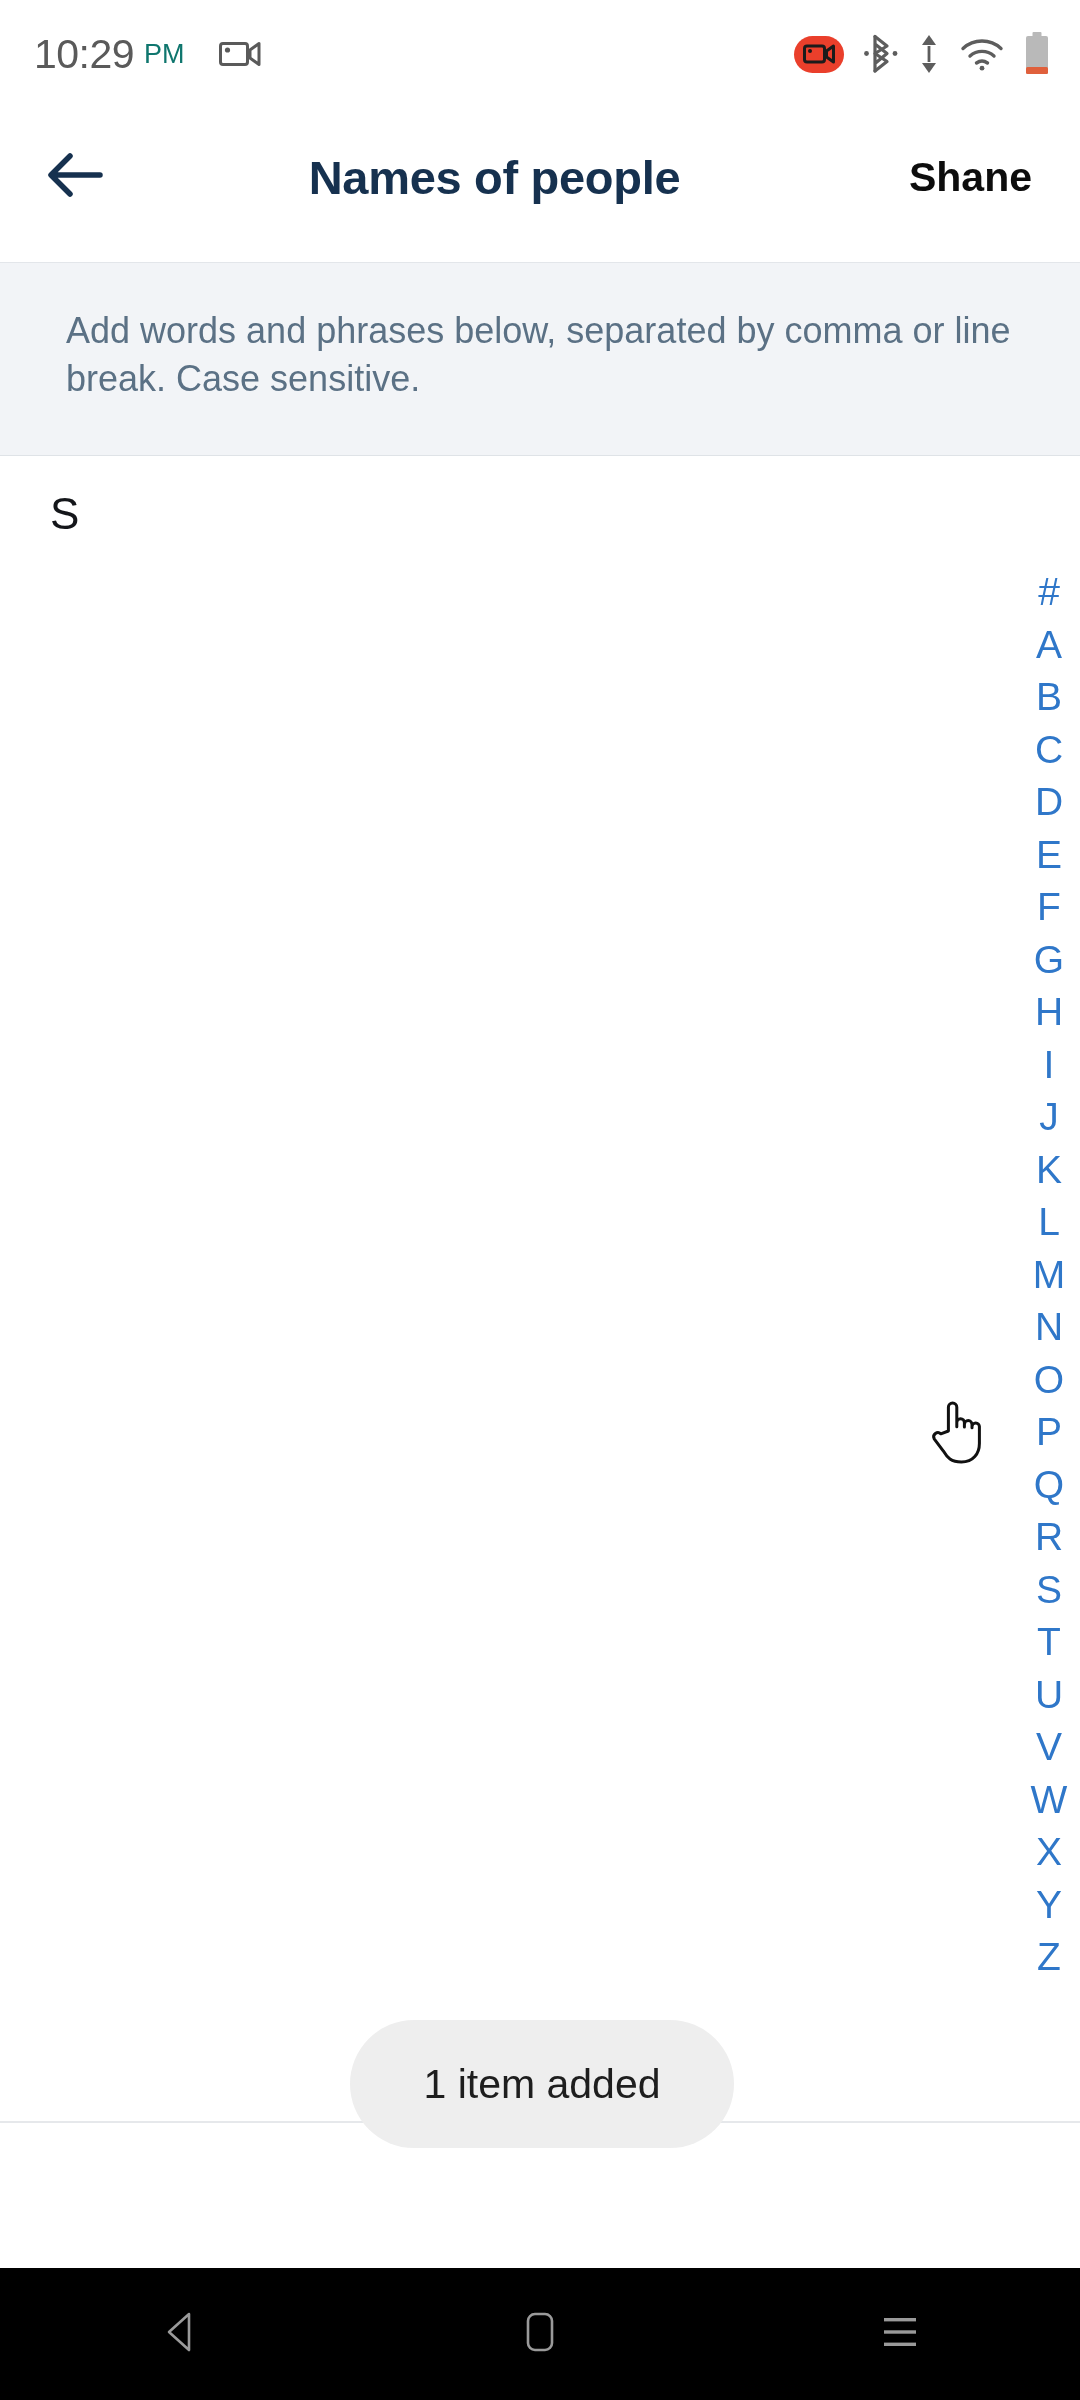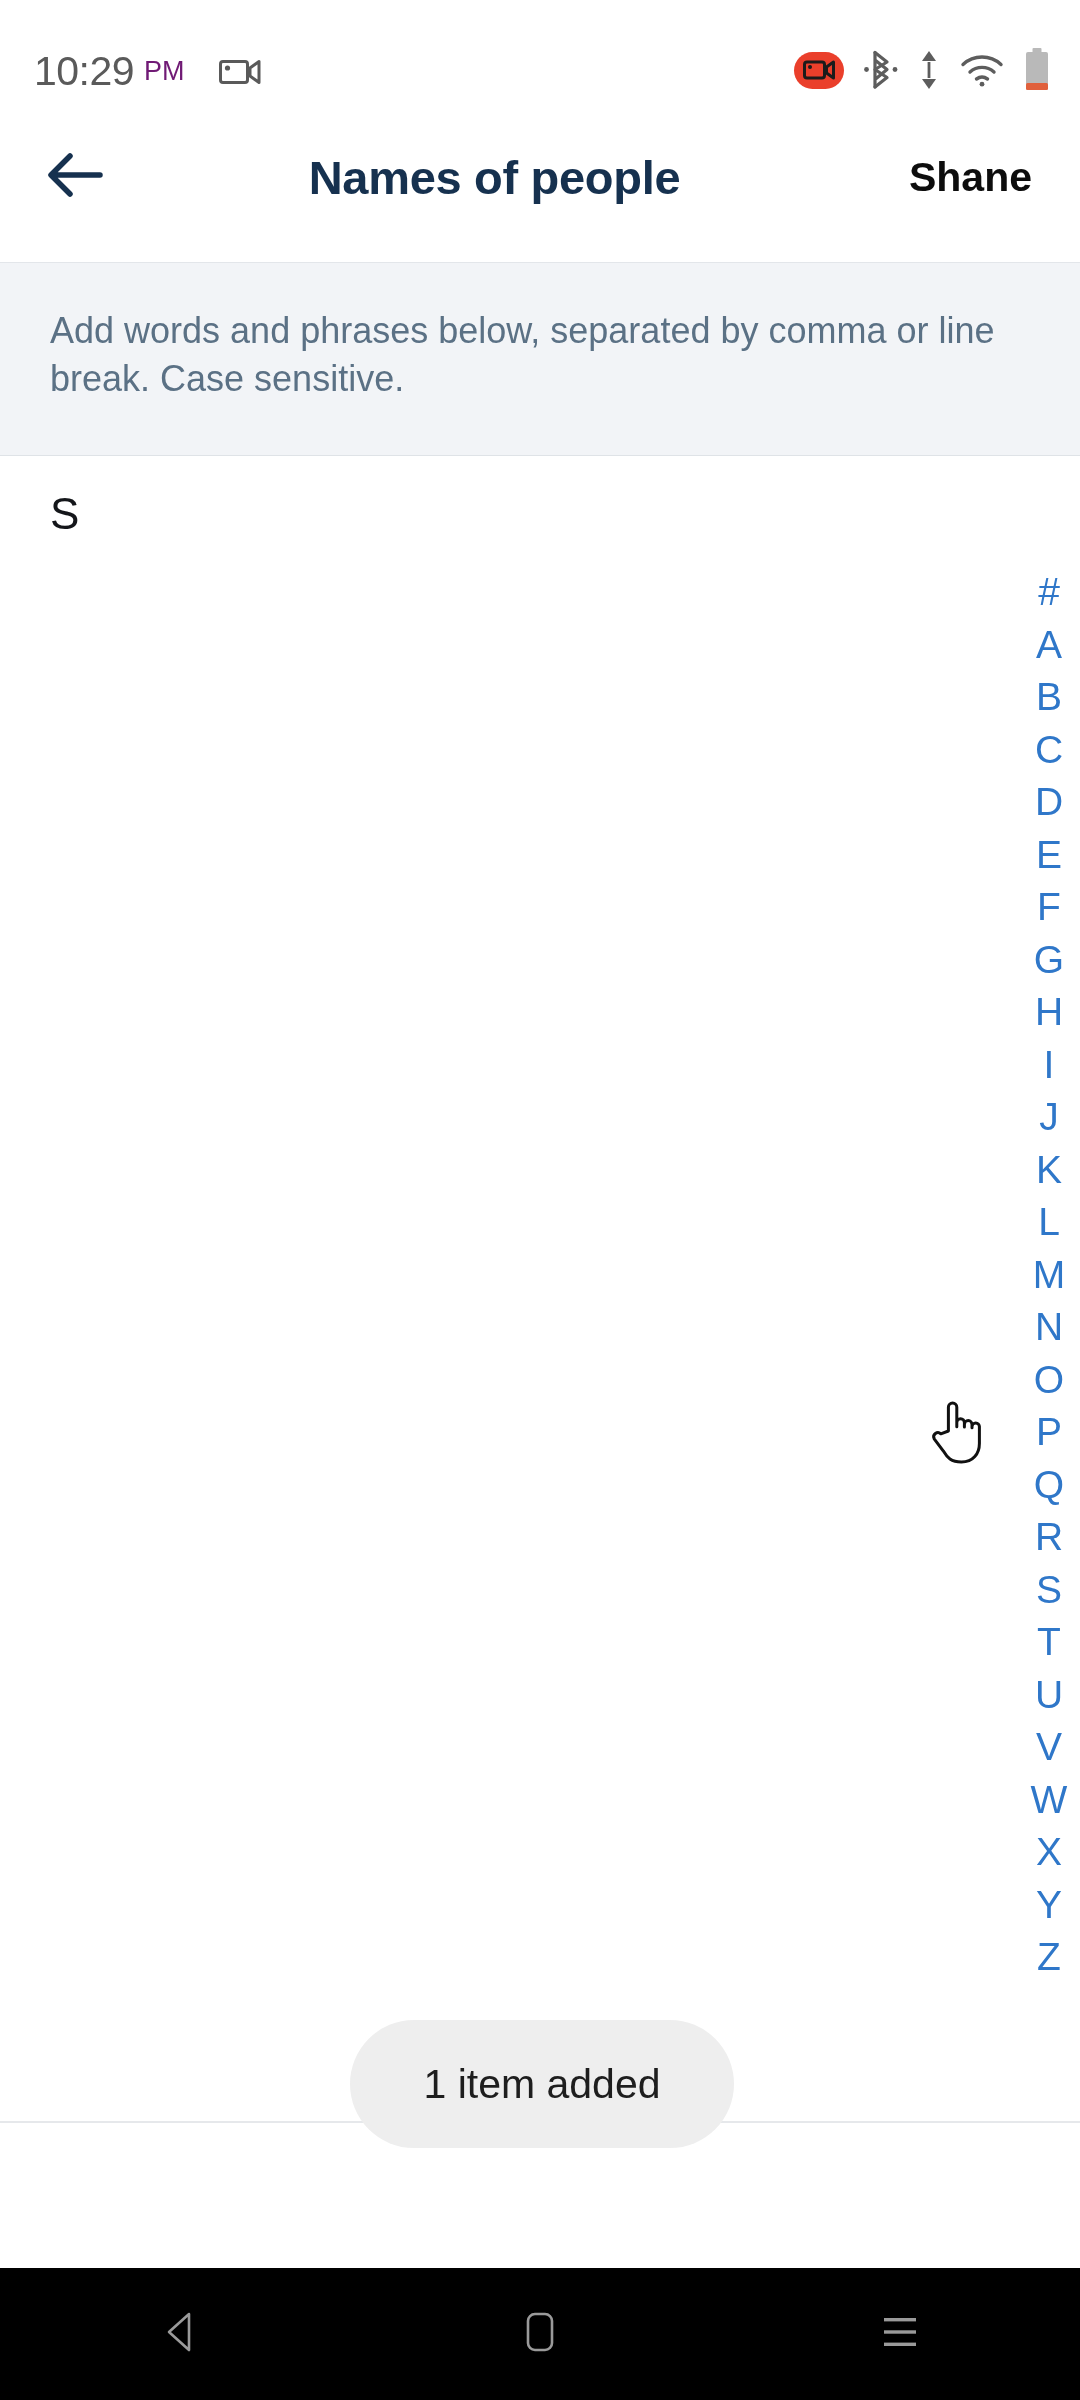--- a/index.html
+++ b/index.html
@@ -10,33 +10,33 @@
     overflow:hidden;
   }
   #screen {
     position:relative;
     width:1080px; height:2400px;
     background:#ffffff;
   }
 
   
   #status-bar {
-    position:absolute; left:0; top:0;
+    position:absolute; left:0; top:8px;
     width:1080px; height:92px;
-    display:flex; align-items:flex-end;
+    display:flex; align-items:center;
     justify-content:space-between;
     padding:0 30px 0 34px;
   }
   .sb-left { display:flex; align-items:center; gap:22px; }
   .sb-time {
     font-size:41px; color:#5a5a5a;
     letter-spacing:-0.5px; line-height:1;
   }
   .sb-ampm {
-    font-size:27px; color:#701a75;
+    font-size:27px; color:#0f766e;
     margin-left:-12px; line-height:1;
   }
   .sb-right { display:flex; align-items:center; gap:20px; }
 
   .rec-badge {
     width:50px; height:37px; border-radius:19px;
     background:#ea3f2b;
     display:flex; align-items:center; justify-content:center;
   }
 
@@ -69,20 +69,21 @@
     position:absolute; left:0; top:262px;
     width:1080px; height:194px;
     background:#f2f4f7;
     border-top:1px solid #e3e6ea;
     border-bottom:1px solid #dfe3e7;
     padding:44px 62px 0 50px;
   }
   #info-banner-text {
     font-size:36px; line-height:1.33;
     color:#5b7185;
+    margin-left:16px;
   }
 
   
   #list-area {
     position:absolute; left:0; top:456px;
     width:1080px; height:1666px;
     background:#ffffff;
   }
   .section-header {
     height:115px;

